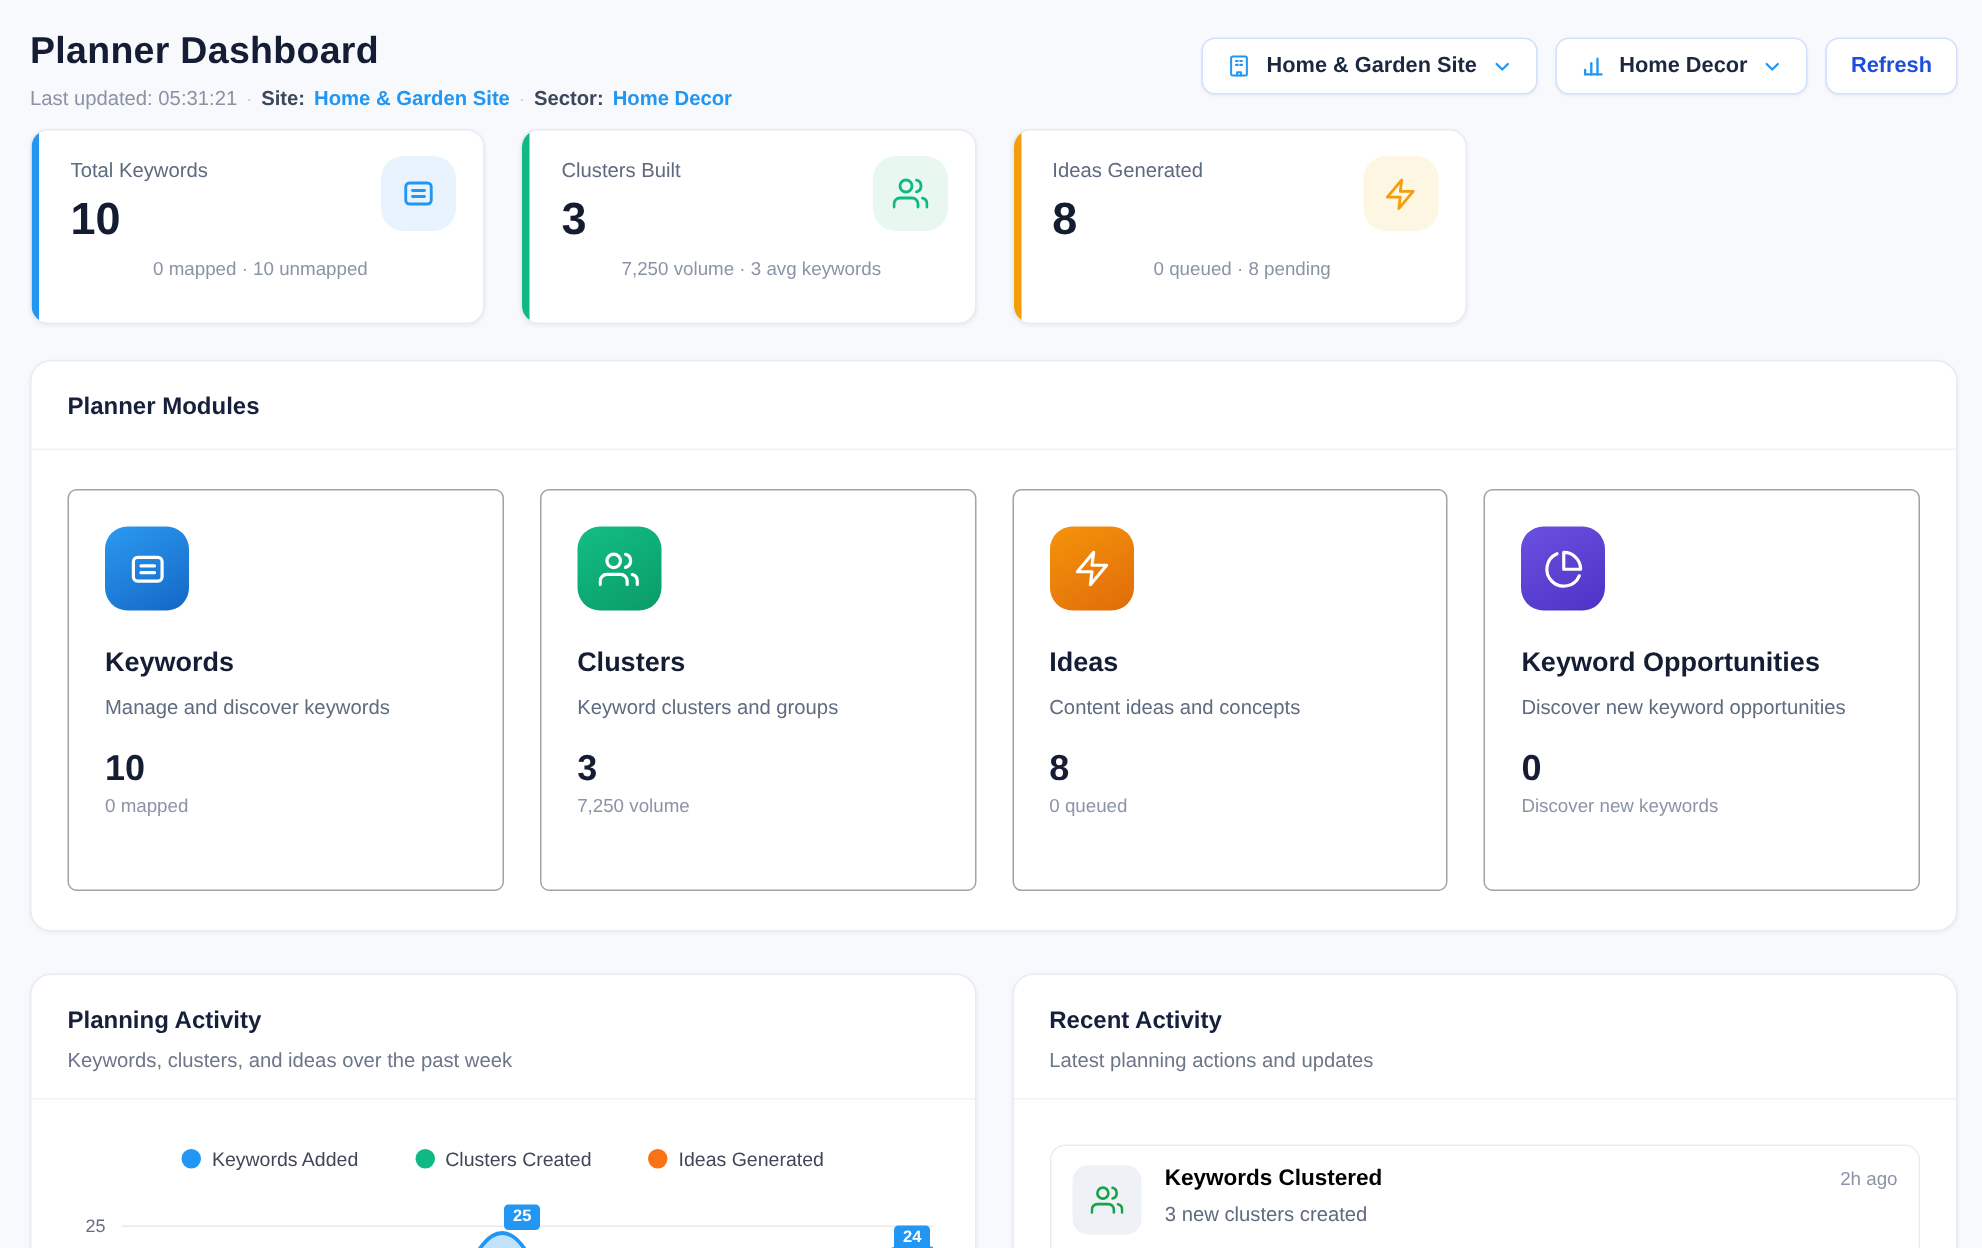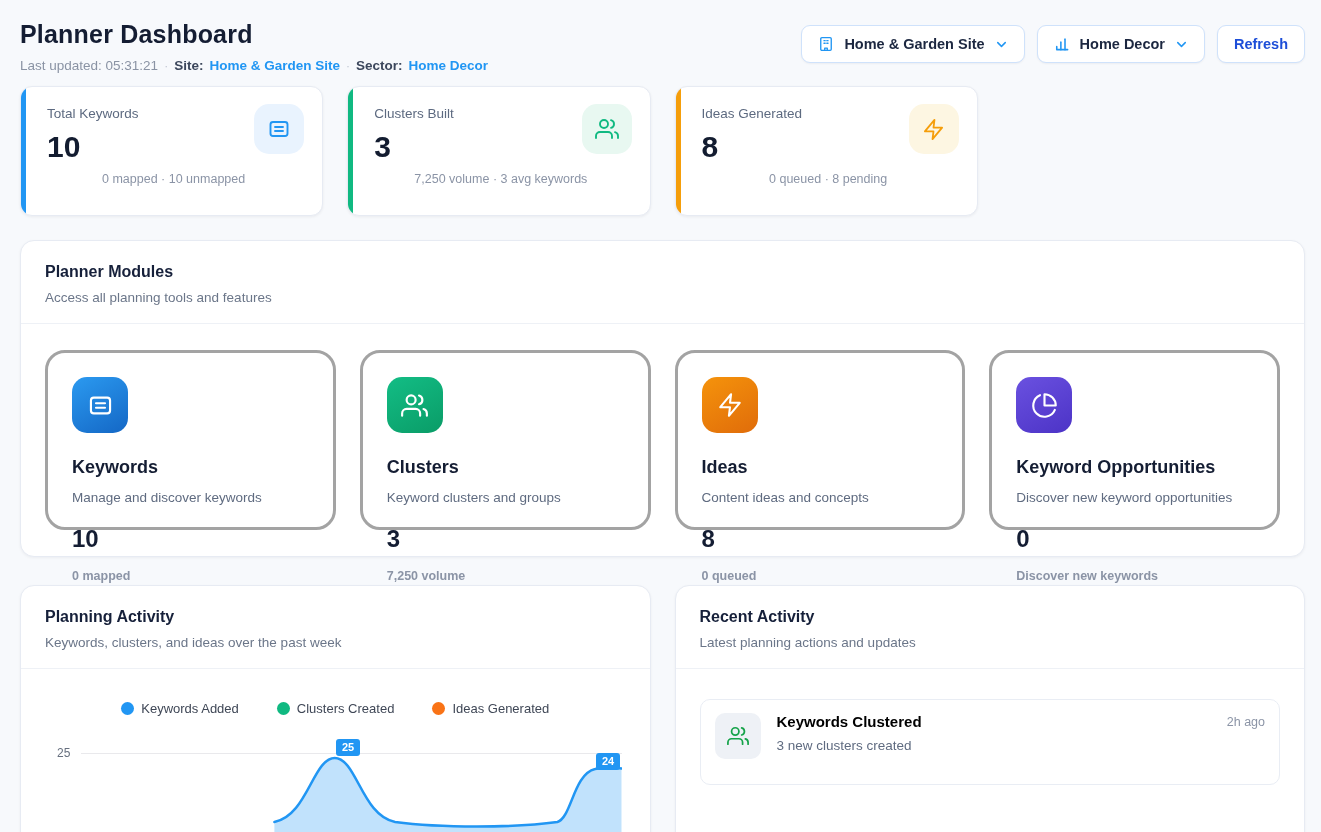--- a/index.html
+++ b/index.html
@@ -48,31 +48,31 @@
   
   .panel { background:#fff; border:1px solid #e7ebf3; border-radius:14px; box-shadow:0 1px 3px rgba(16,24,40,.05); }
   .panel-head { padding:22px 24px 18px 24px; }
   .panel-title { font-size:16px; font-weight:700; color:#16203a; }
   .panel-sub { font-size:13.5px; color:#6b7689; margin-top:9px; }
   .panel-divider { height:1px; background:#eef1f6; }
 
   
   .panel-modules { margin-bottom:28px; }
   .modules-grid { display:grid; grid-template-columns:repeat(4,1fr); gap:24px; padding:26px 24px; }
-  .module-card { background:#fff; border:3px solid #a3a3a3; border-radius:20px; padding:24px; cursor:pointer; height:180px; }
+  .module-card { background:#fff; border:1px solid #a3a3a3; border-radius:6px; padding:24px; cursor:pointer; height:268px; }
   .module-icon { width:56px; height:56px; border-radius:15px; color:#fff;
     display:flex; align-items:center; justify-content:center; margin-bottom:24px; }
   .grad-blue   { background:linear-gradient(150deg,#2b9af0 0%,#1467c5 100%); }
   .grad-green  { background:linear-gradient(150deg,#13bd85 0%,#0a9c67 100%); }
   .grad-orange { background:linear-gradient(150deg,#f5930b 0%,#e06c0a 100%); }
   .grad-purple { background:linear-gradient(150deg,#6a51e0 0%,#4c33c6 100%); }
   .module-title { font-size:18px; font-weight:800; color:#141d33; margin-bottom:12px; }
   .module-desc { font-size:13.5px; color:#5f6b80; margin-bottom:20px; }
   .module-value { font-size:24px; font-weight:800; color:#141d33; }
-  .module-detail { font-size:12.5px; color:#8b94a6; margin-top:16px;font-weight:bold; }
+  .module-detail { font-size:12.5px; color:#8b94a6; margin-top:3px; }
 
   
   .bottom { display:grid; grid-template-columns:1fr 1fr; gap:24px; }
   .bottom .panel { height:320px; overflow:hidden; }
 
   .chart-legend { display:flex; justify-content:center; gap:38px; padding-top:32px;
     font-size:13px; color:#3f4756; }
   .legend-item { display:flex; align-items:center; gap:7px; cursor:pointer; }
   .legend-dot { width:13px; height:13px; border-radius:50%; }
 
@@ -183,21 +183,20 @@
         <svg width="23" height="23" viewBox="0 0 24 24" fill="none" stroke="currentColor" stroke-width="1.9" stroke-linecap="round" stroke-linejoin="round">
             <polygon points="13 2 3 14 12 14 11 22 21 10 12 10 13 2"></polygon>
           </svg>
       </div>
     </div>
   </div>
 
   <div class="panel panel-modules">
     <div class="panel-head">
       <div class="panel-title">Planner Modules</div>
-      <div class="panel-sub">Access all planning tools and features</div>
     </div>
     <div class="panel-divider"></div>
     <div class="modules-grid">
 
       <div class="module-card">
         <div class="module-icon grad-blue">
           <svg width="27" height="27" viewBox="0 0 24 24" fill="none" stroke="#fff" stroke-width="1.9" stroke-linecap="round" stroke-linejoin="round">
               <rect x="3.5" y="5" width="17" height="14" rx="2.5"></rect>
               <path d="M8 10h8M8 14h8"></path>
             </svg>

